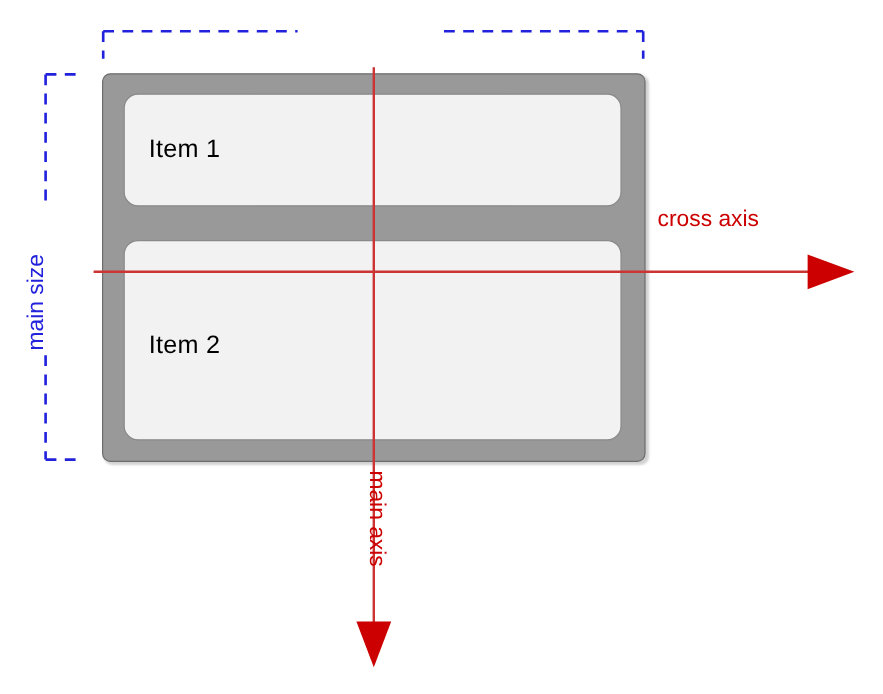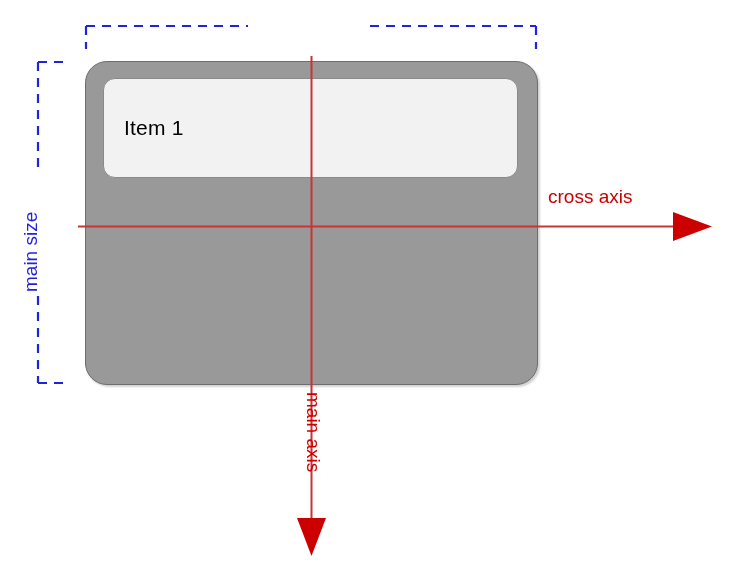--- a/index.html
+++ b/index.html
@@ -27,21 +27,21 @@
   
   .flex-container {
     position: absolute;
     left: 85px;
     top: 61px;
     width: 453px;
     height: 324px;
     box-sizing: border-box;
     background: #999999;
     border: 1px solid #6d6d6d;
-    border-radius: 22px;
+    border-radius: 7px;
     padding: 16px 19px 17px 17px;
     display: flex;
     flex-direction: column;
     justify-content: space-between;
     box-shadow: 2px 2px 2px rgba(0,0,0,0.18);
     gap: 28px;
   }
   .flex-item {
     box-sizing: border-box;
     background: #f2f2f2;
@@ -57,21 +57,21 @@
   .flex-item.item-1 { height: 100px; }
   .flex-item.item-2 { height: 173px; align-items: flex-start; padding-top: 75px; }
 
   
   .axis-label {
     position: absolute;
     color: #cc0000;
     font-size: 19px;
     white-space: nowrap;
   }
-  .axis-label.cross-axis { left: 548px; top: 186px; }
+  .axis-label.cross-axis { left: 548px; top: 172px; }
   .axis-label.main-axis {
     left: 324px;
     top: 392px;
     transform-origin: left top;
     transform: rotate(90deg);
   }
 
   
   .size-label {
     position: absolute;
@@ -106,20 +106,23 @@
       <path d="M 38 296 L 38 383"></path>
       <path d="M 38 62 L 67 62"></path>
       <path d="M 38 383 L 67 383"></path>
     </g>
   </svg>
 
   <div class="flex-container">
     <div class="flex-item item-1">
       <span>Item 1</span>
     </div>
+    <div class="flex-item item-2">
+      <span>Item 2</span>
+    </div>
   </div>
 
   <svg class="layer" viewBox="0 0 736 578" xmlns="http://www.w3.org/2000/svg">
 
     <g>
       <line x1="78" y1="226.5" x2="678" y2="226.5" stroke="#cc3333" stroke-width="2"></line>
       <polygon points="673,212 712,226.5 673,241" fill="#cc0000"></polygon>
     </g>
 
     <g>

